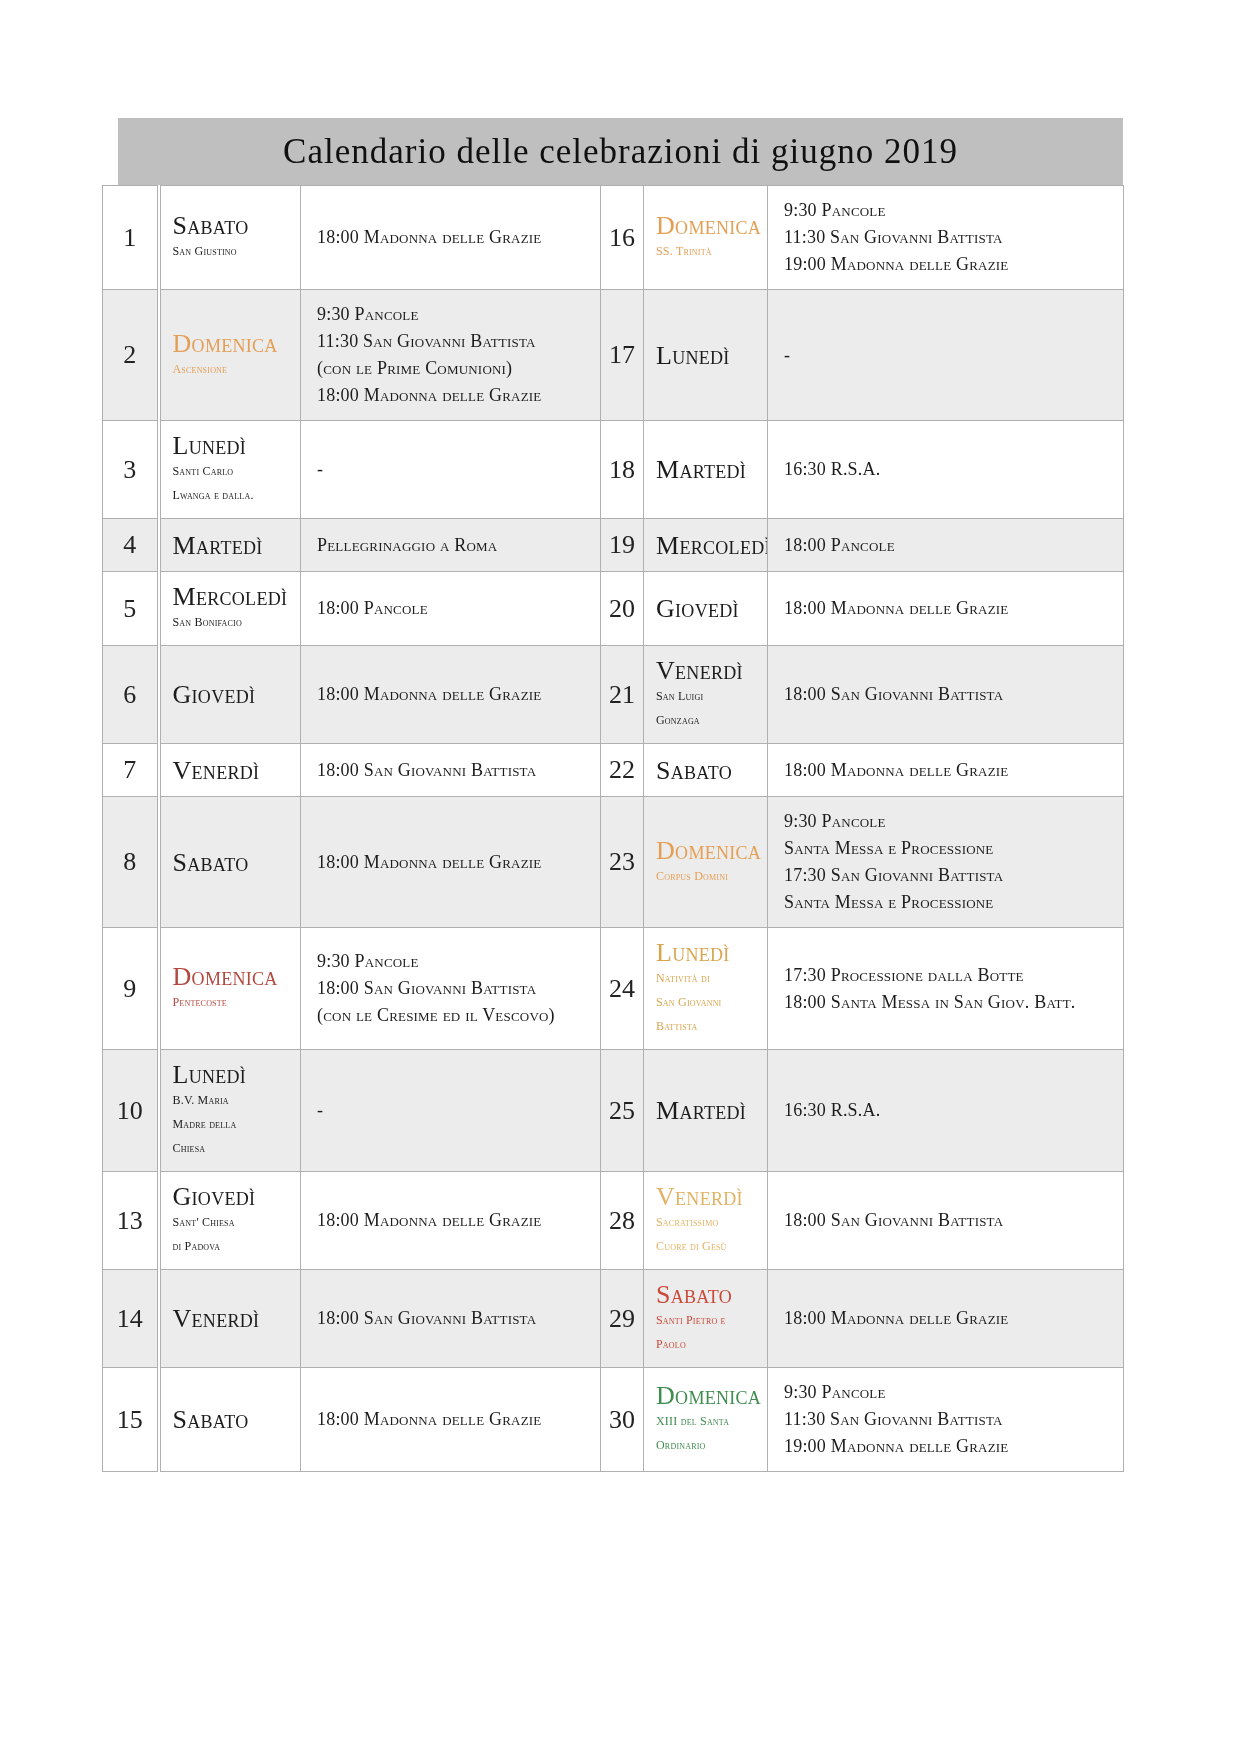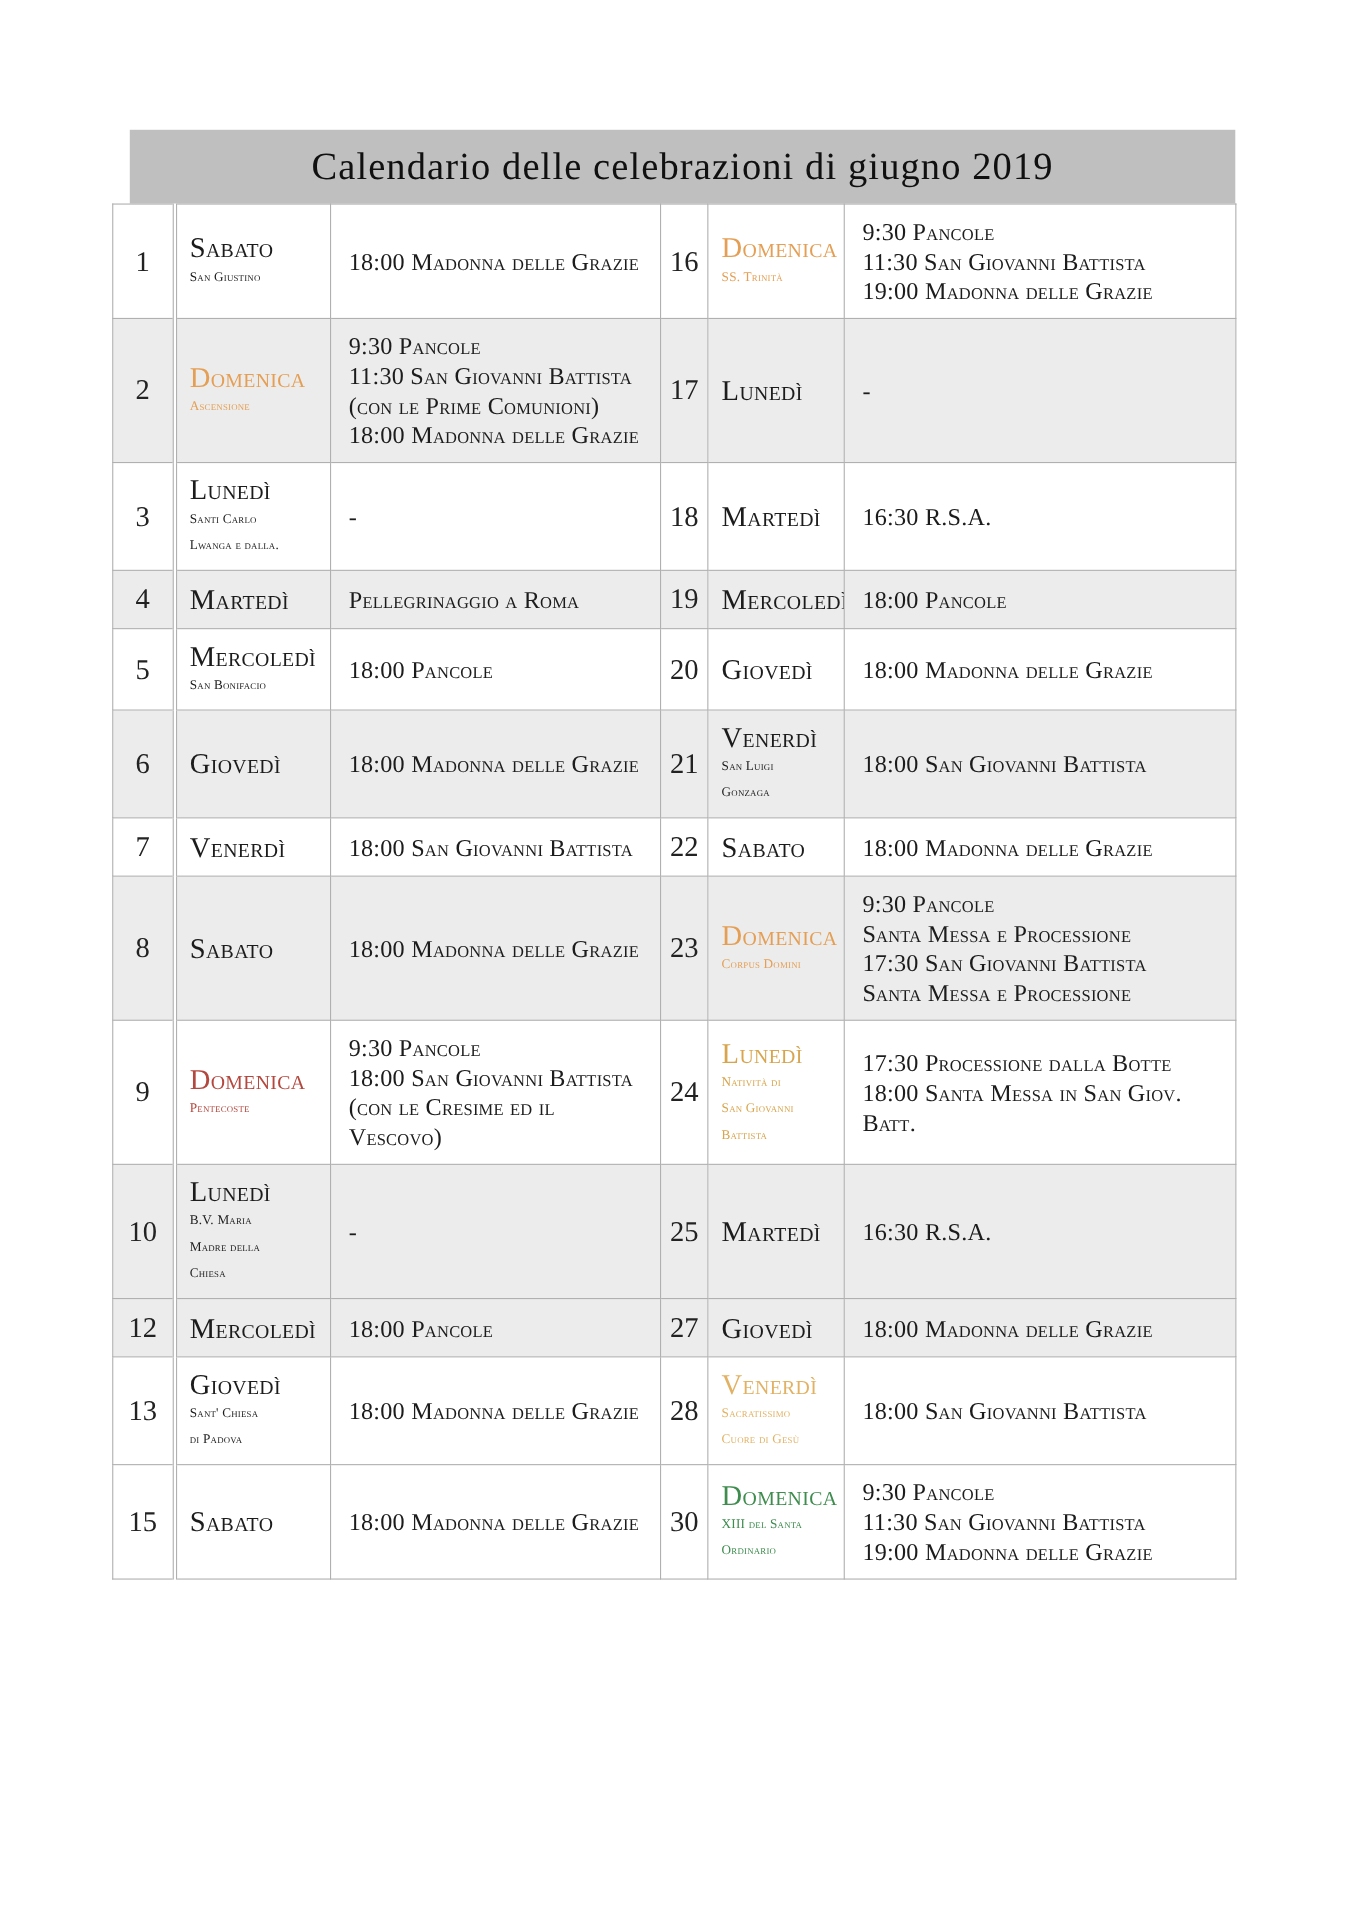--- a/index.html
+++ b/index.html
@@ -15,21 +15,21 @@
   .title-text { font-size:35px; letter-spacing:1px; color:#101010; white-space:nowrap; }
   table.cal { width:1021px; border-collapse:collapse; table-layout:fixed; border:1px solid #a6a6a6; }
   td { border:1px solid #b0b0b0; vertical-align:middle; padding:11px 8px; overflow:hidden; }
   tr.alt { background:#ECECEC; }
   td.num { text-align:center; font-size:26px; color:#222; padding-left:2px; padding-right:2px; }
   td.day { padding-left:12px; padding-right:6px; }
   td.day.dleft { border-left:4px double #b0b0b0; }
   td.cel { padding-left:16px; padding-right:8px; }
   .weekday { font-variant:small-caps; font-size:26px; line-height:27px; letter-spacing:0.3px; }
   .feast   { font-variant:small-caps; font-size:12px; line-height:24px; letter-spacing:0.2px; }
-  .cel-line{ font-variant:small-caps; font-size:22px; line-height:27px; letter-spacing:0.2px; }
+  .cel-line{ font-variant:small-caps; font-size:18px; line-height:27px; letter-spacing:0.2px; }
 </style>
 </head>
 <body>
 
 <div class="doc">
   <div class="title-bar">
     <span class="title-text">Calendario delle celebrazioni di giugno 2019</span>
   </div>
   <table class="cal">
     <colgroup>
@@ -221,54 +221,56 @@
             <div class="cel-line">-</div>
           </td>
           <td class="num">25</td>
           <td class="day">
             <div class="weekday">Martedì</div>
           </td>
           <td class="cel">
             <div class="cel-line">16:30 R.S.A.</div>
           </td>
         </tr>
-        <tr class="alt">
-          <td class="num">12</td>
-          <td class="day dleft">
-            <div class="weekday">Mercoledì</div>
-          </td>
-          <td class="cel">
-            <div class="cel-line">18:00 Pancole</div>
-          </td>
-          <td class="num">27</td>
-          <td class="day">
-            <div class="weekday">Giovedì</div>
-          </td>
-          <td class="cel">
-            <div class="cel-line">18:00 Madonna delle Grazie</div>
-          </td>
-        </tr>
         <tr>
           <td class="num">13</td>
           <td class="day dleft">
             <div class="weekday">Giovedì</div>
             <div class="feast">Sant' Chiesa</div>
             <div class="feast">di Padova</div>
           </td>
           <td class="cel">
             <div class="cel-line">18:00 Madonna delle Grazie</div>
           </td>
           <td class="num">28</td>
           <td class="day" style="color: rgb(226, 178, 100);">
             <div class="weekday">Venerdì</div>
             <div class="feast">Sacratissimo</div>
             <div class="feast">Cuore di Gesù</div>
           </td>
           <td class="cel">
             <div class="cel-line">18:00 San Giovanni Battista</div>
+          </td>
+        </tr>
+        <tr class="alt">
+          <td class="num">14</td>
+          <td class="day dleft">
+            <div class="weekday">Venerdì</div>
+          </td>
+          <td class="cel">
+            <div class="cel-line">18:00 San Giovanni Battista</div>
+          </td>
+          <td class="num">29</td>
+          <td class="day" style="color: rgb(202, 73, 56);">
+            <div class="weekday">Sabato</div>
+            <div class="feast">Santi Pietro e</div>
+            <div class="feast">Paolo</div>
+          </td>
+          <td class="cel">
+            <div class="cel-line">18:00 Madonna delle Grazie</div>
           </td>
         </tr>
         <tr>
           <td class="num">15</td>
           <td class="day dleft">
             <div class="weekday">Sabato</div>
           </td>
           <td class="cel">
             <div class="cel-line">18:00 Madonna delle Grazie</div>
           </td>

